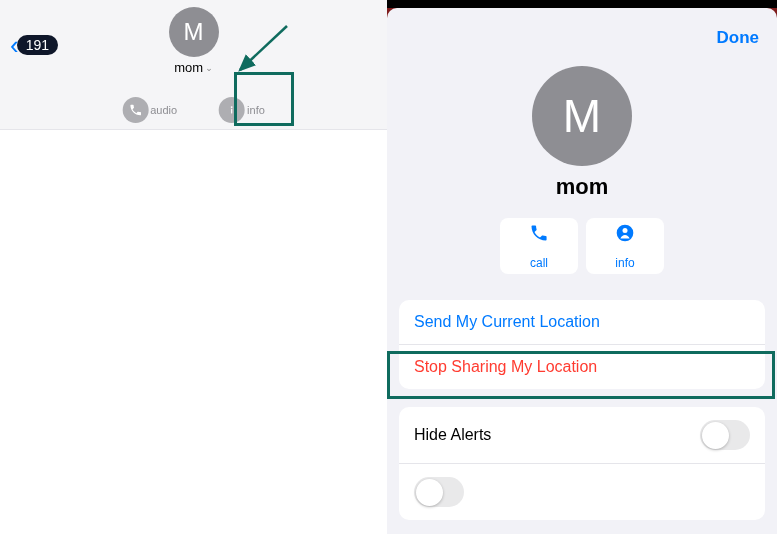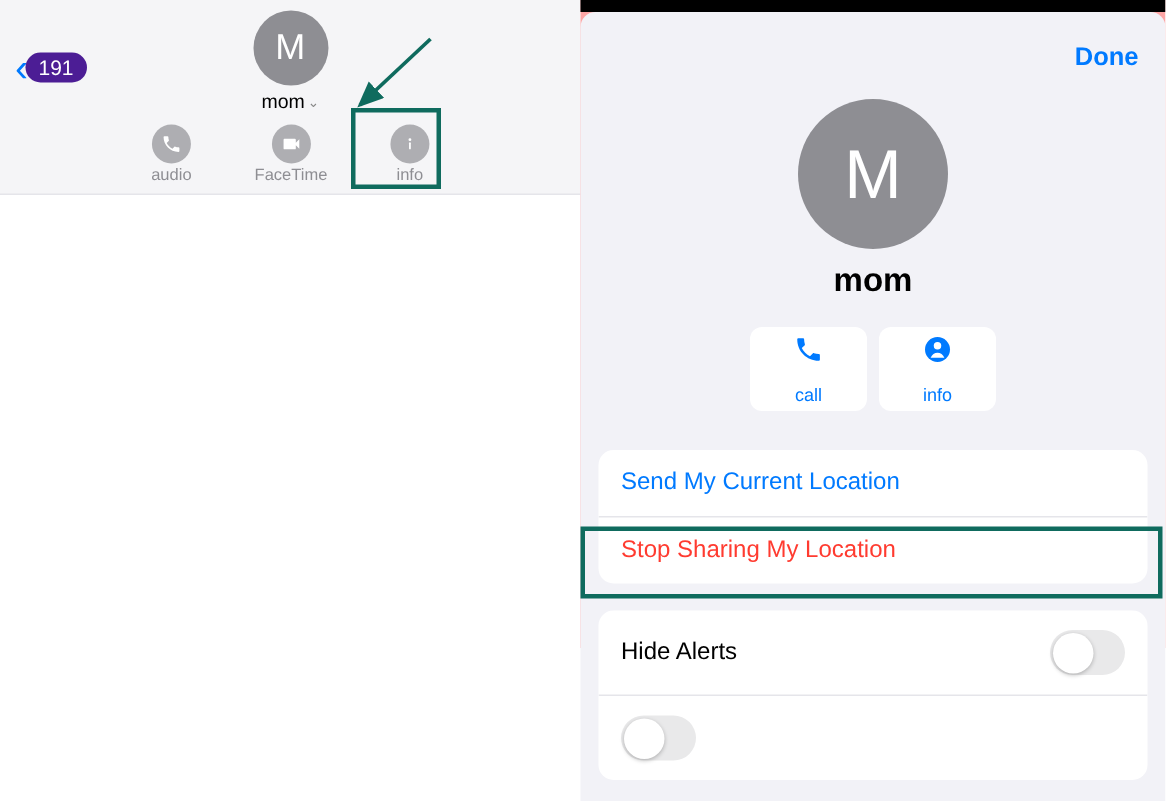--- a/index.html
+++ b/index.html
@@ -1,31 +1,31 @@
 <!DOCTYPE html>
 <html><head>
 <meta charset="utf-8">
 <style>
   * { box-sizing: border-box; margin: 0; padding: 0; font-family: -apple-system, BlinkMacSystemFont, "Helvetica Neue", Arial, sans-serif; }
   body { width: 777px; height: 534px; display: flex; background: #fff; overflow: hidden; }
   .left-panel { width: 387px; height: 534px; position: relative; background: #fff; }
-  .right-panel { width: 390px; height: 432px; background: #fca5a5; position: relative; }
+  .right-panel { width: 390px; height: 432px; background: #7f1d1d; position: relative; }
 
   
   .left-header { height: 130px; background: #f5f5f7; border-bottom: 1px solid #e5e5ea; position: relative; }
   .back-badge { position: absolute; top: 32px; left: 10px; display: flex; align-items: center; color: #007aff; }
   .back-chevron { font-size: 26px; line-height: 1; margin-right: -2px; }
-  .badge-pill { background: #4c1d95; color: #fff; font-size: 14px; font-weight: 500; padding: 2px 9px; border-radius: 12px; }
+  .badge-pill { background: #0f172a; color: #fff; font-size: 14px; font-weight: 500; padding: 2px 9px; border-radius: 12px; }
 
   .avatar-small { position: absolute; top: 7px; left: 50%; transform: translateX(-50%); width: 50px; height: 50px; border-radius: 50%; background: #8e8e93; color: #fff; display: flex; align-items: center; justify-content: center; font-size: 24px; font-weight: 400; }
   .contact-name-small { position: absolute; top: 60px; left: 50%; transform: translateX(-50%); font-size: 13px; color: #000; display: flex; align-items: center; gap: 2px; }
   .chevron-down { font-size: 9px; color: #888; }
 
   .action-row { position: absolute; bottom: 6px; left: 50%; transform: translateX(-50%); display: flex; gap: 42px; }
-  .action-item { display: flex; flex-direction: column; align-items: center; gap: 2px; }
+  .action-item { display: flex; align-items: center; gap: 2px; }
   .action-icon-circle { width: 26px; height: 26px; border-radius: 50%; background: #aeaeb2; display: flex; align-items: center; justify-content: center; }
   .action-label { font-size: 11px; color: #8e8e93; }
 
   .info-highlight { position: absolute; top: 72px; left: 234px; width: 60px; height: 54px; border: 3px solid #0f6b5e; }
   .arrow-svg { position: absolute; top: 24px; left: 222px; }
 
   
   .right-top-bar { height: 8px; background: #000; }
   .sheet { background: #f2f2f7; border-top-left-radius: 10px; border-top-right-radius: 10px; margin-top: 0; height: calc(534px - 8px); padding-top: 14px; }
   .done-btn { position: absolute; top: 28px; right: 18px; color: #007aff; font-size: 17px; font-weight: 600; }
@@ -69,28 +69,20 @@
     </div>
 
     <div class="action-row">
       <div class="action-item">
         <div class="action-icon-circle">
           <svg width="14" height="14" viewBox="0 0 24 24" fill="#fff">
               <path d="M6.6 10.8c1.4 2.8 3.8 5.1 6.6 6.6l2.2-2.2c.3-.3.7-.4 1-.2 1.2.4 2.4.6 3.7.6.6 0 1 .4 1 1V20c0 .6-.4 1-1 1C10.6 21 3 13.4 3 4c0-.6.4-1 1-1h3.5c.6 0 1 .4 1 1 0 1.3.2 2.5.6 3.7.1.4 0 .8-.3 1L6.6 10.8z"></path>
             </svg>
         </div>
         <span class="action-label">audio</span>
-      </div>
-      <div class="action-item">
-        <div class="action-icon-circle">
-          <svg width="14" height="14" viewBox="0 0 24 24" fill="#fff">
-              <path d="M17 10.5V7c0-.6-.4-1-1-1H4c-.6 0-1 .4-1 1v10c0 .6.4 1 1 1h12c.6 0 1-.4 1-1v-3.5l4 4v-11l-4 4z"></path>
-            </svg>
-        </div>
-        <span class="action-label">FaceTime</span>
       </div>
       <div class="action-item">
         <div class="action-icon-circle">
           <svg width="14" height="14" viewBox="0 0 24 24" fill="#fff">
               <circle cx="12" cy="7" r="1.6"></circle>
               <rect x="11" y="10" width="2" height="8" rx="1"></rect>
             </svg>
         </div>
         <span class="action-label">info</span>
       </div>

